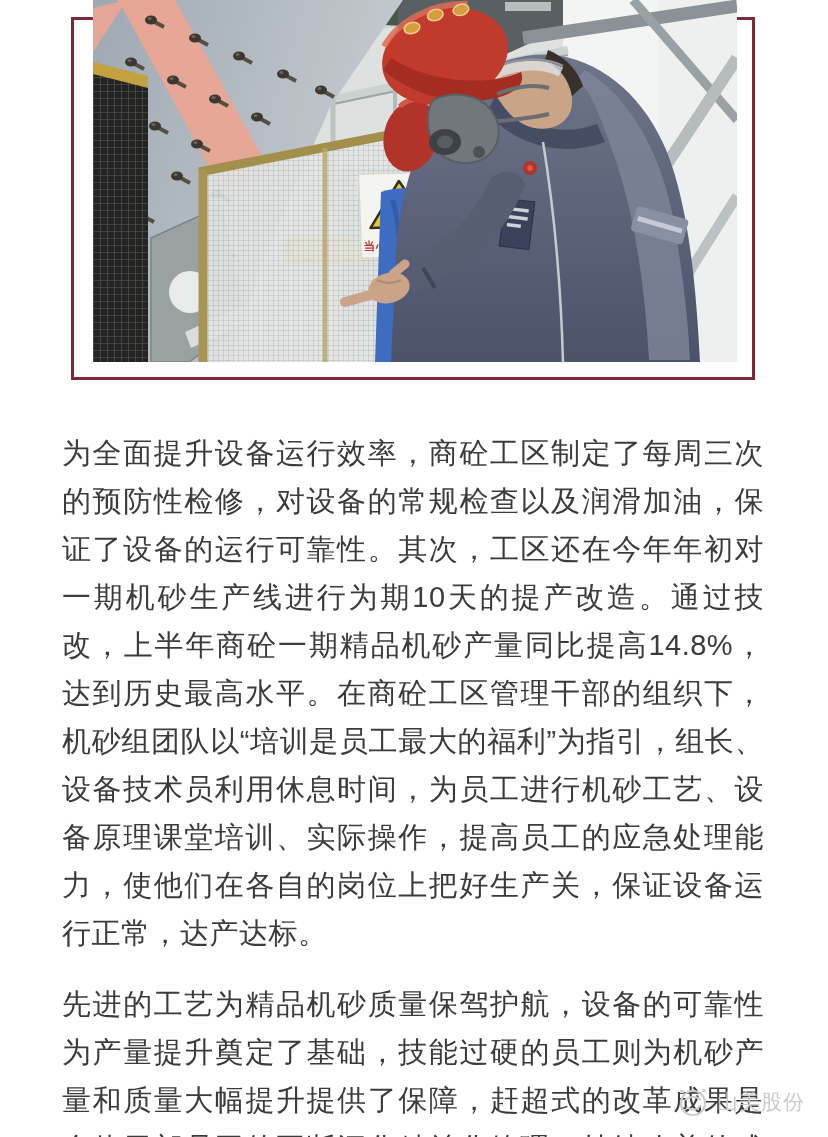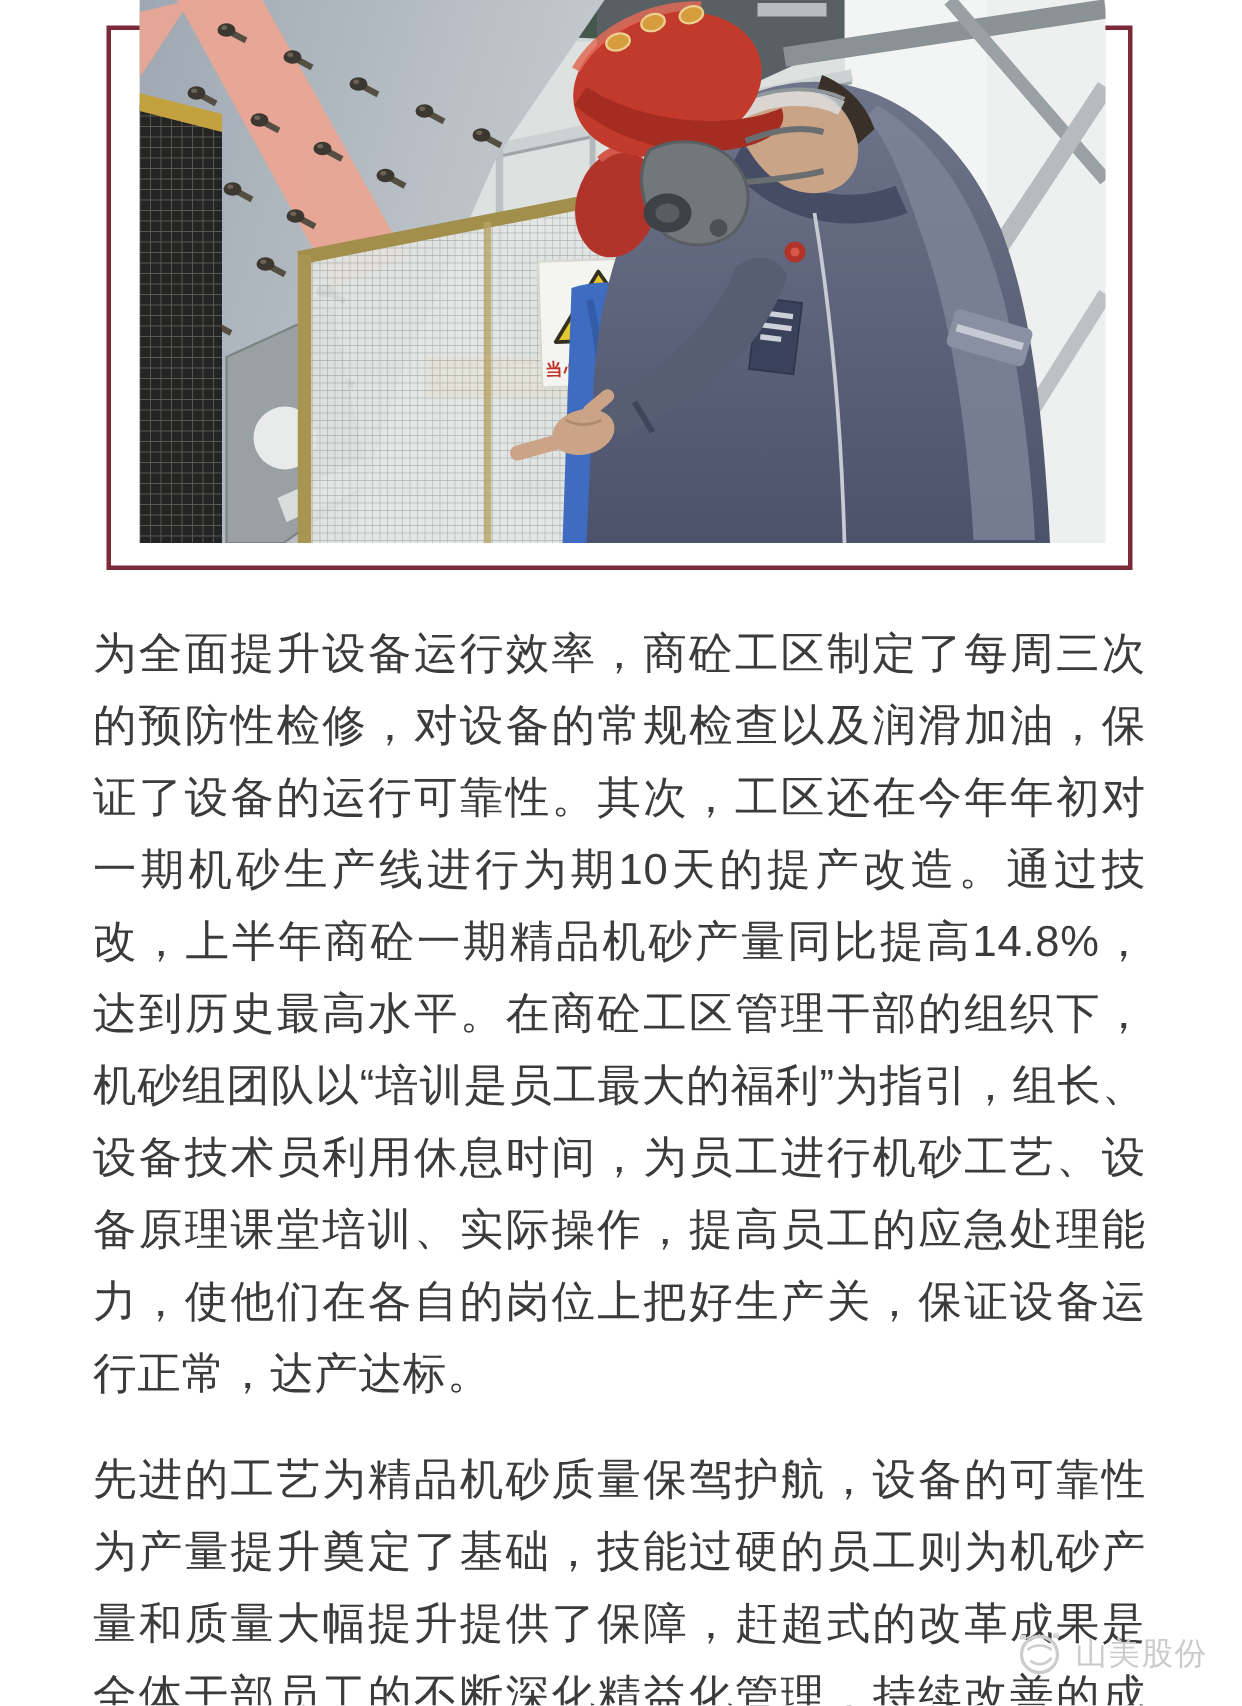--- a/index.html
+++ b/index.html
@@ -12,21 +12,21 @@
     box-sizing:border-box;border:3px solid var(--frame,#7c2938);
     background:transparent;z-index:1;
   }
   .photo{
     position:absolute;left:93px;top:0;width:644px;height:362px;z-index:2;display:block;
   }
   .article{
     position:absolute;left:62px;top:412px;width:702px;z-index:3;
   }
   .article p{
-    margin:0 0 23px 0;
+    margin:17px 0 23px 0;
     font-size:29px;line-height:48px;
     color:var(--text,#3b3b3b);
     text-align:justify;
     letter-spacing:0.5px;
     word-break:break-all;
   }
   .watermark{
     position:absolute;left:676px;top:1086px;z-index:4;
     display:flex;align-items:center;gap:7px;
     color:var(--watermark,#c9cbcc);

